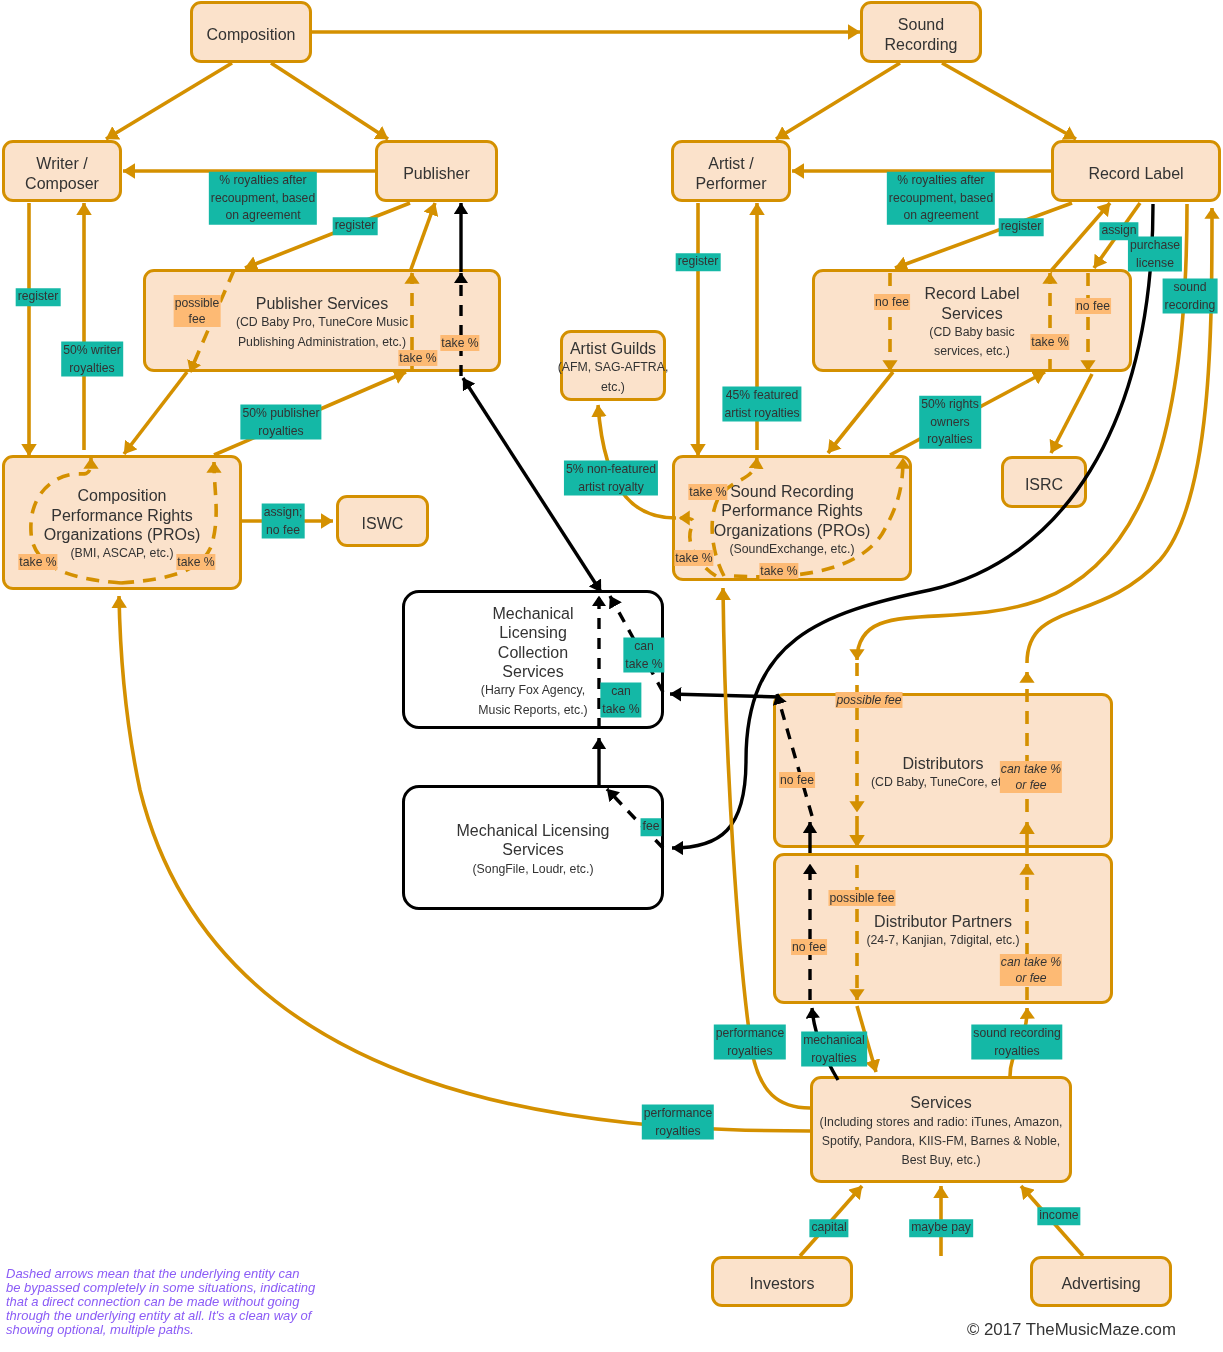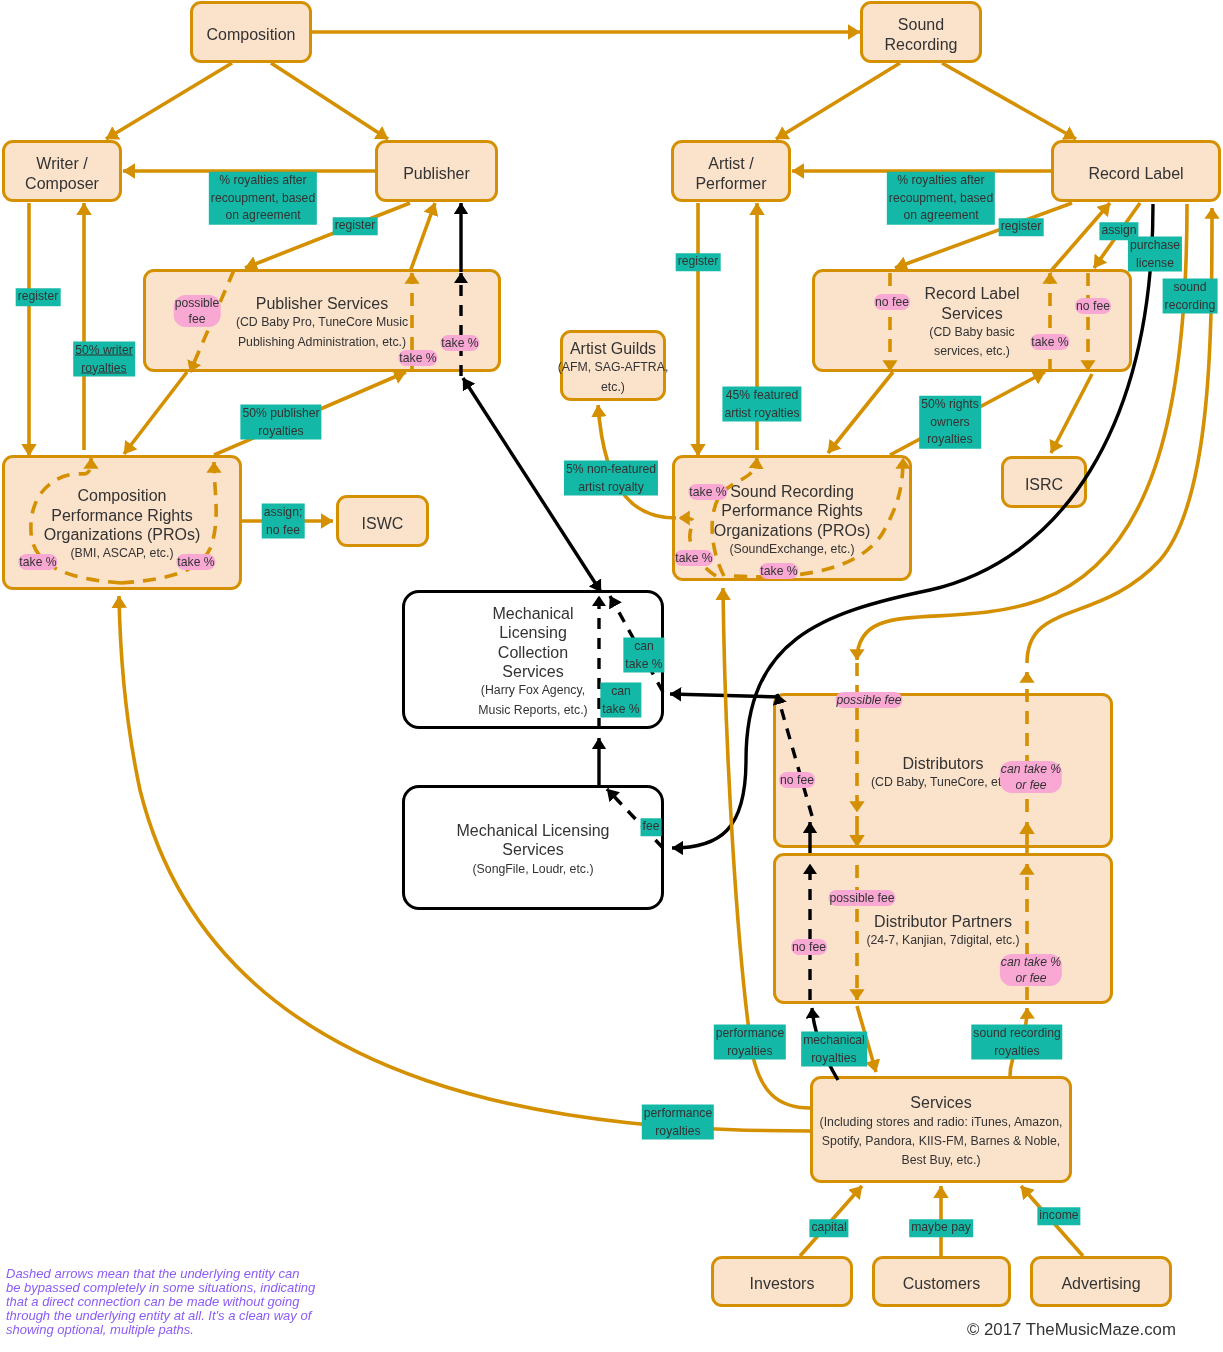--- a/index.html
+++ b/index.html
@@ -8,22 +8,22 @@
 svg#edges{position:absolute;left:0;top:0;width:1223px;height:1352px;z-index:5;pointer-events:none;}
 .node{z-index:2;}
 .lbl,.tag{z-index:8;}
 .node{position:absolute;box-sizing:border-box;border:3.2px solid #D49000;background:#FBE2CB;border-radius:11px;
   display:flex;flex-direction:column;align-items:center;justify-content:center;padding-top:5px;color:#333;text-align:center;}
 .node.plain{background:#ffffff;border:3.2px solid #000000;border-radius:17px;color:#333;}
 .node .t{font-size:16px;line-height:19.4px;white-space:nowrap;}
 .node .s{font-size:12.3px;line-height:19.4px;white-space:nowrap;}
 .lbl{position:absolute;font-size:12.2px;line-height:17.5px;color:#333;text-align:center;white-space:pre;
   transform:translate(-50%,-50%);background:#14b8a6;padding:0 2px;}
-.tag{position:absolute;font-size:12.2px;line-height:16px;color:#333;background:#f9a8d4;text-align:center;white-space:pre;
-  transform:translate(-50%,-50%);padding:0 1px;border-radius:12px;}
+.tag{position:absolute;font-size:12.2px;line-height:16px;color:#333;background:#fdba74;text-align:center;white-space:pre;
+  transform:translate(-50%,-50%);padding:0 1px;}
 .tag.it{font-style:italic;}
 #legend{position:absolute;left:6px;top:1267px;width:310px;font-size:13px;line-height:14px;font-style:italic;color:#8b5cf6;}
 #copyright{position:absolute;left:967px;top:1320px;font-size:16.8px;color:#333;}
 </style>
 </head>
 <body>
 
 <div id="stage">
 <svg id="edges" viewBox="0 0 1223 1352">
 <defs>
@@ -182,32 +182,29 @@
     </div>
 <div class="node" style="left:810px;top:1076px;width:262px;height:107px;">
       <div class="t">Services</div>
       <div class="s">(Including stores and radio: iTunes, Amazon,</div>
       <div class="s">Spotify, Pandora, KIIS-FM, Barnes &amp; Noble,</div>
       <div class="s">Best Buy, etc.)</div>
     </div>
 <div class="node" style="left:711px;top:1256px;width:142px;height:51px;">
       <div class="t">Investors</div>
     </div>
-<div class="node" style="left:872px;top:1256px;width:139px;height:51px;">
-      <div class="t">Customers</div>
-    </div>
 <div class="node" style="left:1030px;top:1256px;width:142px;height:51px;">
       <div class="t">Advertising</div>
     </div>
 <div class="lbl" style="left:263px;top:198px;">% royalties after
 recoupment, based
 on agreement</div>
 <div class="lbl" style="left:355px;top:226px;">register</div>
 <div class="lbl" style="left:38px;top:297px;">register</div>
-<div class="lbl" style="left:104px;top:359px;text-decoration:underline;">50% writer
+<div class="lbl" style="left:92px;top:359px;">50% writer
 royalties</div>
 <div class="lbl" style="left:281px;top:422px;">50% publisher
 royalties</div>
 <div class="lbl" style="left:283px;top:521px;">assign;
 no fee</div>
 <div class="lbl" style="left:941px;top:198px;">% royalties after
 recoupment, based
 on agreement</div>
 <div class="lbl" style="left:1021px;top:227px;">register</div>
 <div class="lbl" style="left:698px;top:262px;">register</div>

